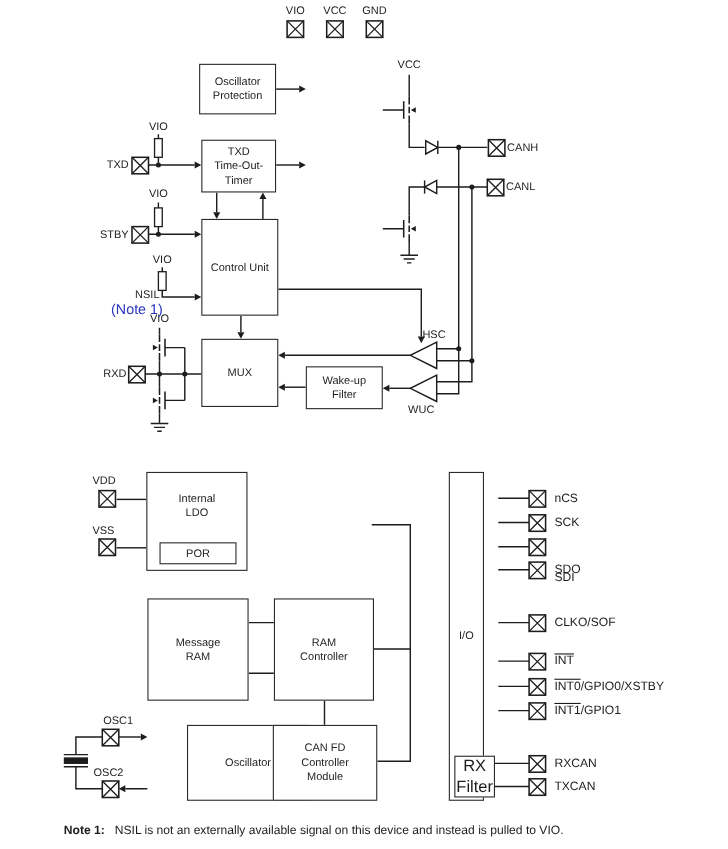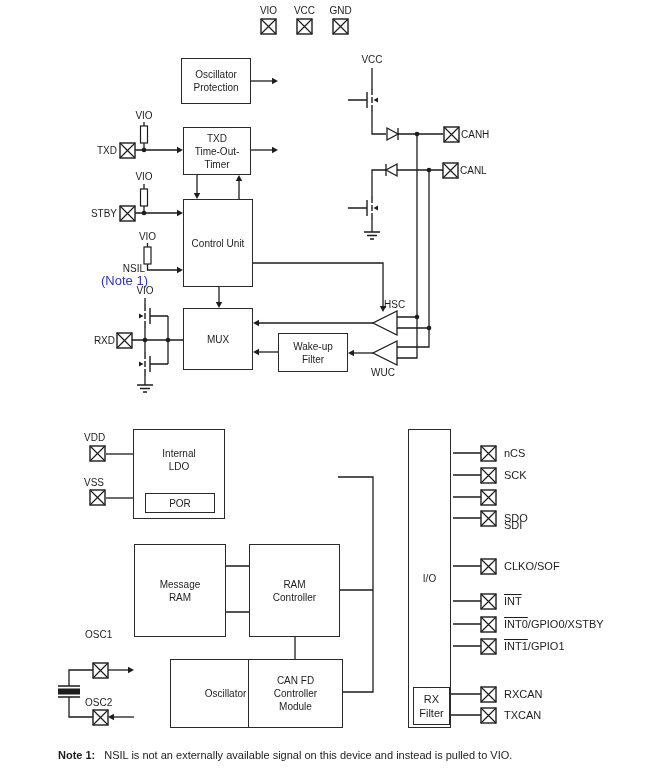--- a/index.html
+++ b/index.html
@@ -163,42 +163,42 @@
 LDO</div>
   <div class="blk" style="left:145px;top:493px;width:70px;height:20px;">POR</div>
   <div class="blk" style="left:134px;top:544px;width:92px;height:93px;">Message
 RAM</div>
   <div class="blk" style="left:249px;top:544px;width:91px;height:93px;">RAM
 Controller</div>
   <div class="blk" style="left:134px;top:659px;width:111px;height:69px;margin-left:36px;">Oscillator</div>
   <div class="blk" style="left:248px;top:659px;width:95px;height:69px;">CAN FD
 Controller
 Module</div>
-  <div class="blk" style="left:408px;top:429px;width:43px;height:299px;">I/O</div>
-  <div class="blk" style="left:413px;top:687px;width:37px;height:38px;font-size:11px;">RX
+  <div class="blk" style="left:408px;top:429px;width:32px;height:299px;">I/O</div>
+  <div class="blk" style="left:413px;top:687px;width:37px;height:38px;font-size:15px;">RX
 Filter</div>
 
   <div class="lbl ctr" style="left:253px;top:5px;width:31px;">VIO</div>
   <div class="lbl ctr" style="left:289px;top:5px;width:31px;">VCC</div>
   <div class="lbl ctr" style="left:325px;top:5px;width:31px;">GND</div>
 
   <div class="lbl ctr" style="left:129px;top:110px;width:30px;">VIO</div>
   <div class="lbl ctr" style="left:129px;top:171px;width:30px;">VIO</div>
   <div class="lbl ctr" style="left:132px;top:231px;width:31px;">VIO</div>
   <div class="lbl ctr" style="left:130px;top:285px;width:30px;">VIO</div>
   <div class="lbl ctr" style="left:356px;top:54px;width:32px;">VCC</div>
 
   <div class="lbl rgt" style="left:90px;top:145px;width:27px;">TXD</div>
   <div class="lbl rgt" style="left:84px;top:208px;width:33px;">STBY</div>
   <div class="lbl rgt" style="left:88px;top:335px;width:27px;">RXD</div>
   <div class="lbl rgt" style="left:107px;top:263px;width:38px;">NSIL</div>
   <div class="lbl rgt noteref" style="left:101px;top:274px;width:44px;">(Note 1)</div>
   <div class="lbl" style="left:84px;top:432px;width:30px;">VDD</div>
   <div class="lbl" style="left:84px;top:477px;width:30px;">VSS</div>
-  <div class="lbl" style="left:85px;top:629px;width:36px;">OSC1</div>
+  <div class="lbl" style="left:85px;top:650px;width:36px;text-align:right;">OSC1</div>
   <div class="lbl" style="left:85px;top:697px;width:36px;">OSC2</div>
 
   <div class="lbl" style="left:461px;top:129px;width:42px;">CANH</div>
   <div class="lbl" style="left:460px;top:165px;width:42px;">CANL</div>
   <div class="lbl" style="left:384px;top:299px;width:30px;">HSC</div>
   <div class="lbl" style="left:371px;top:367px;width:30px;">WUC</div>
 
   <div class="pinlbl" style="left:504px;top:447px;"><span class="ov"></span><span>nCS</span></div>
   <div class="pinlbl" style="left:504px;top:469px;"><span class="ov"></span><span>SCK</span></div>
   <div class="pinlbl" style="left:504px;top:491px;margin-top:28px;"><span class="ov"></span><span>SDI</span></div>

